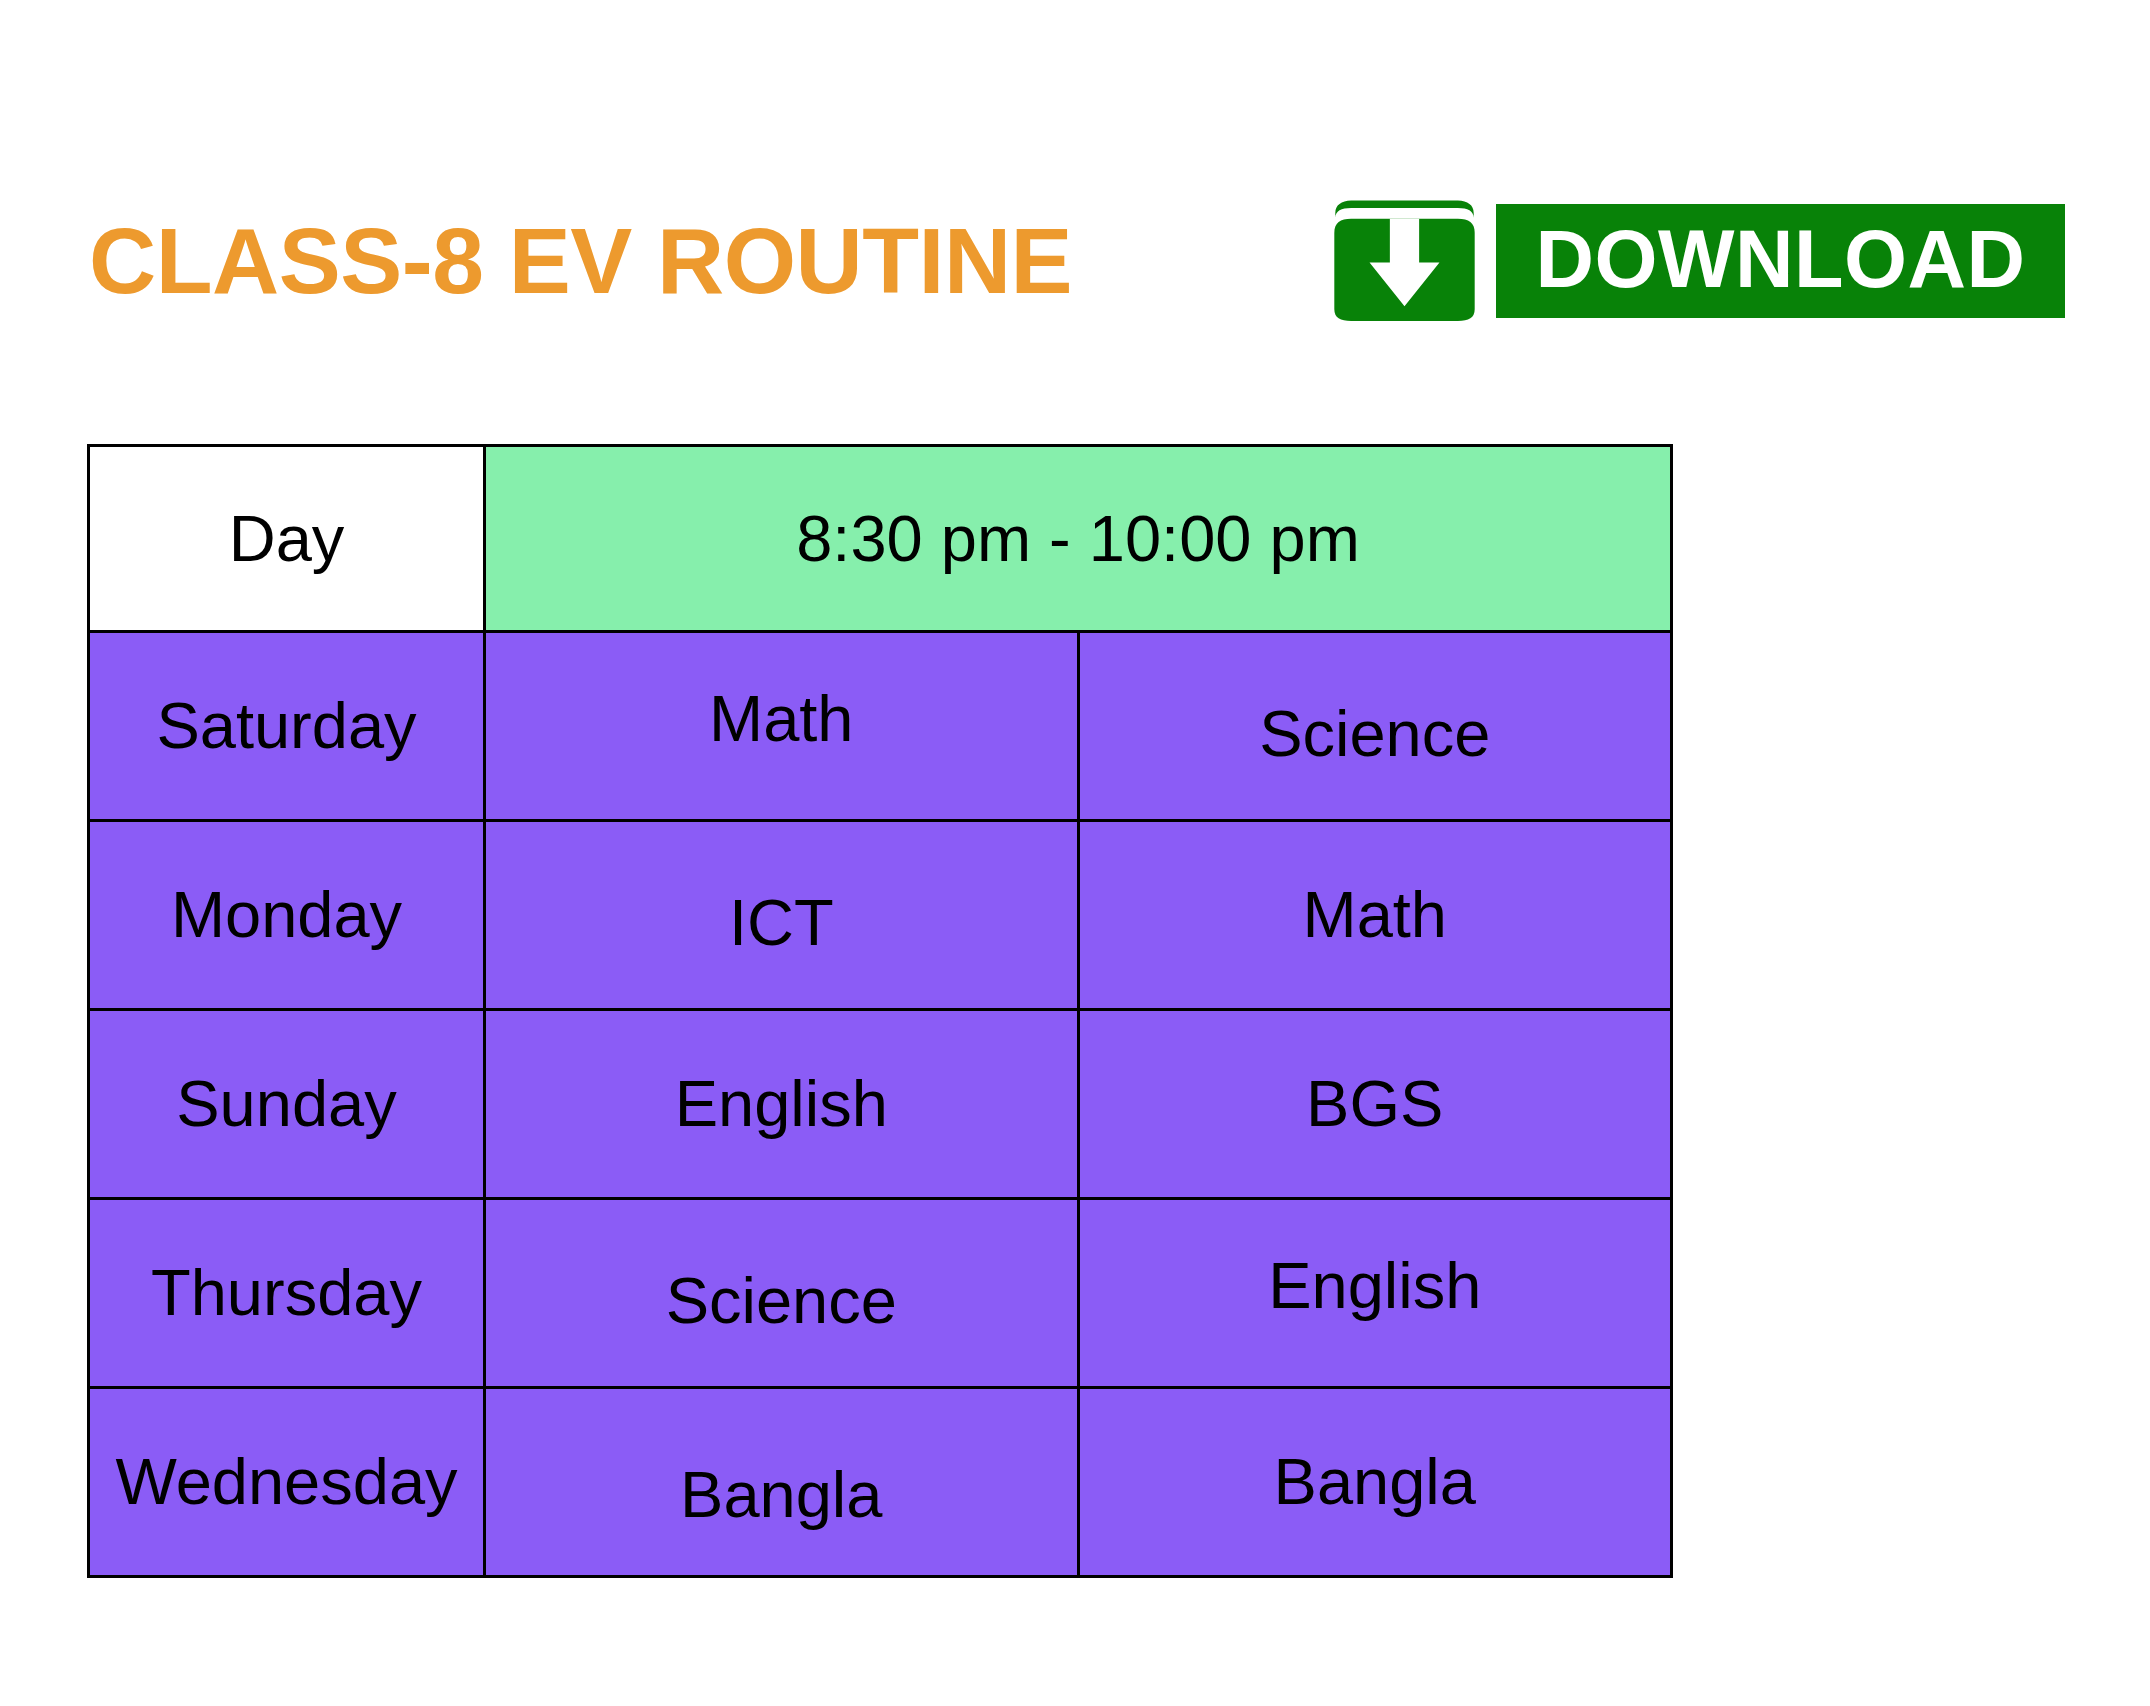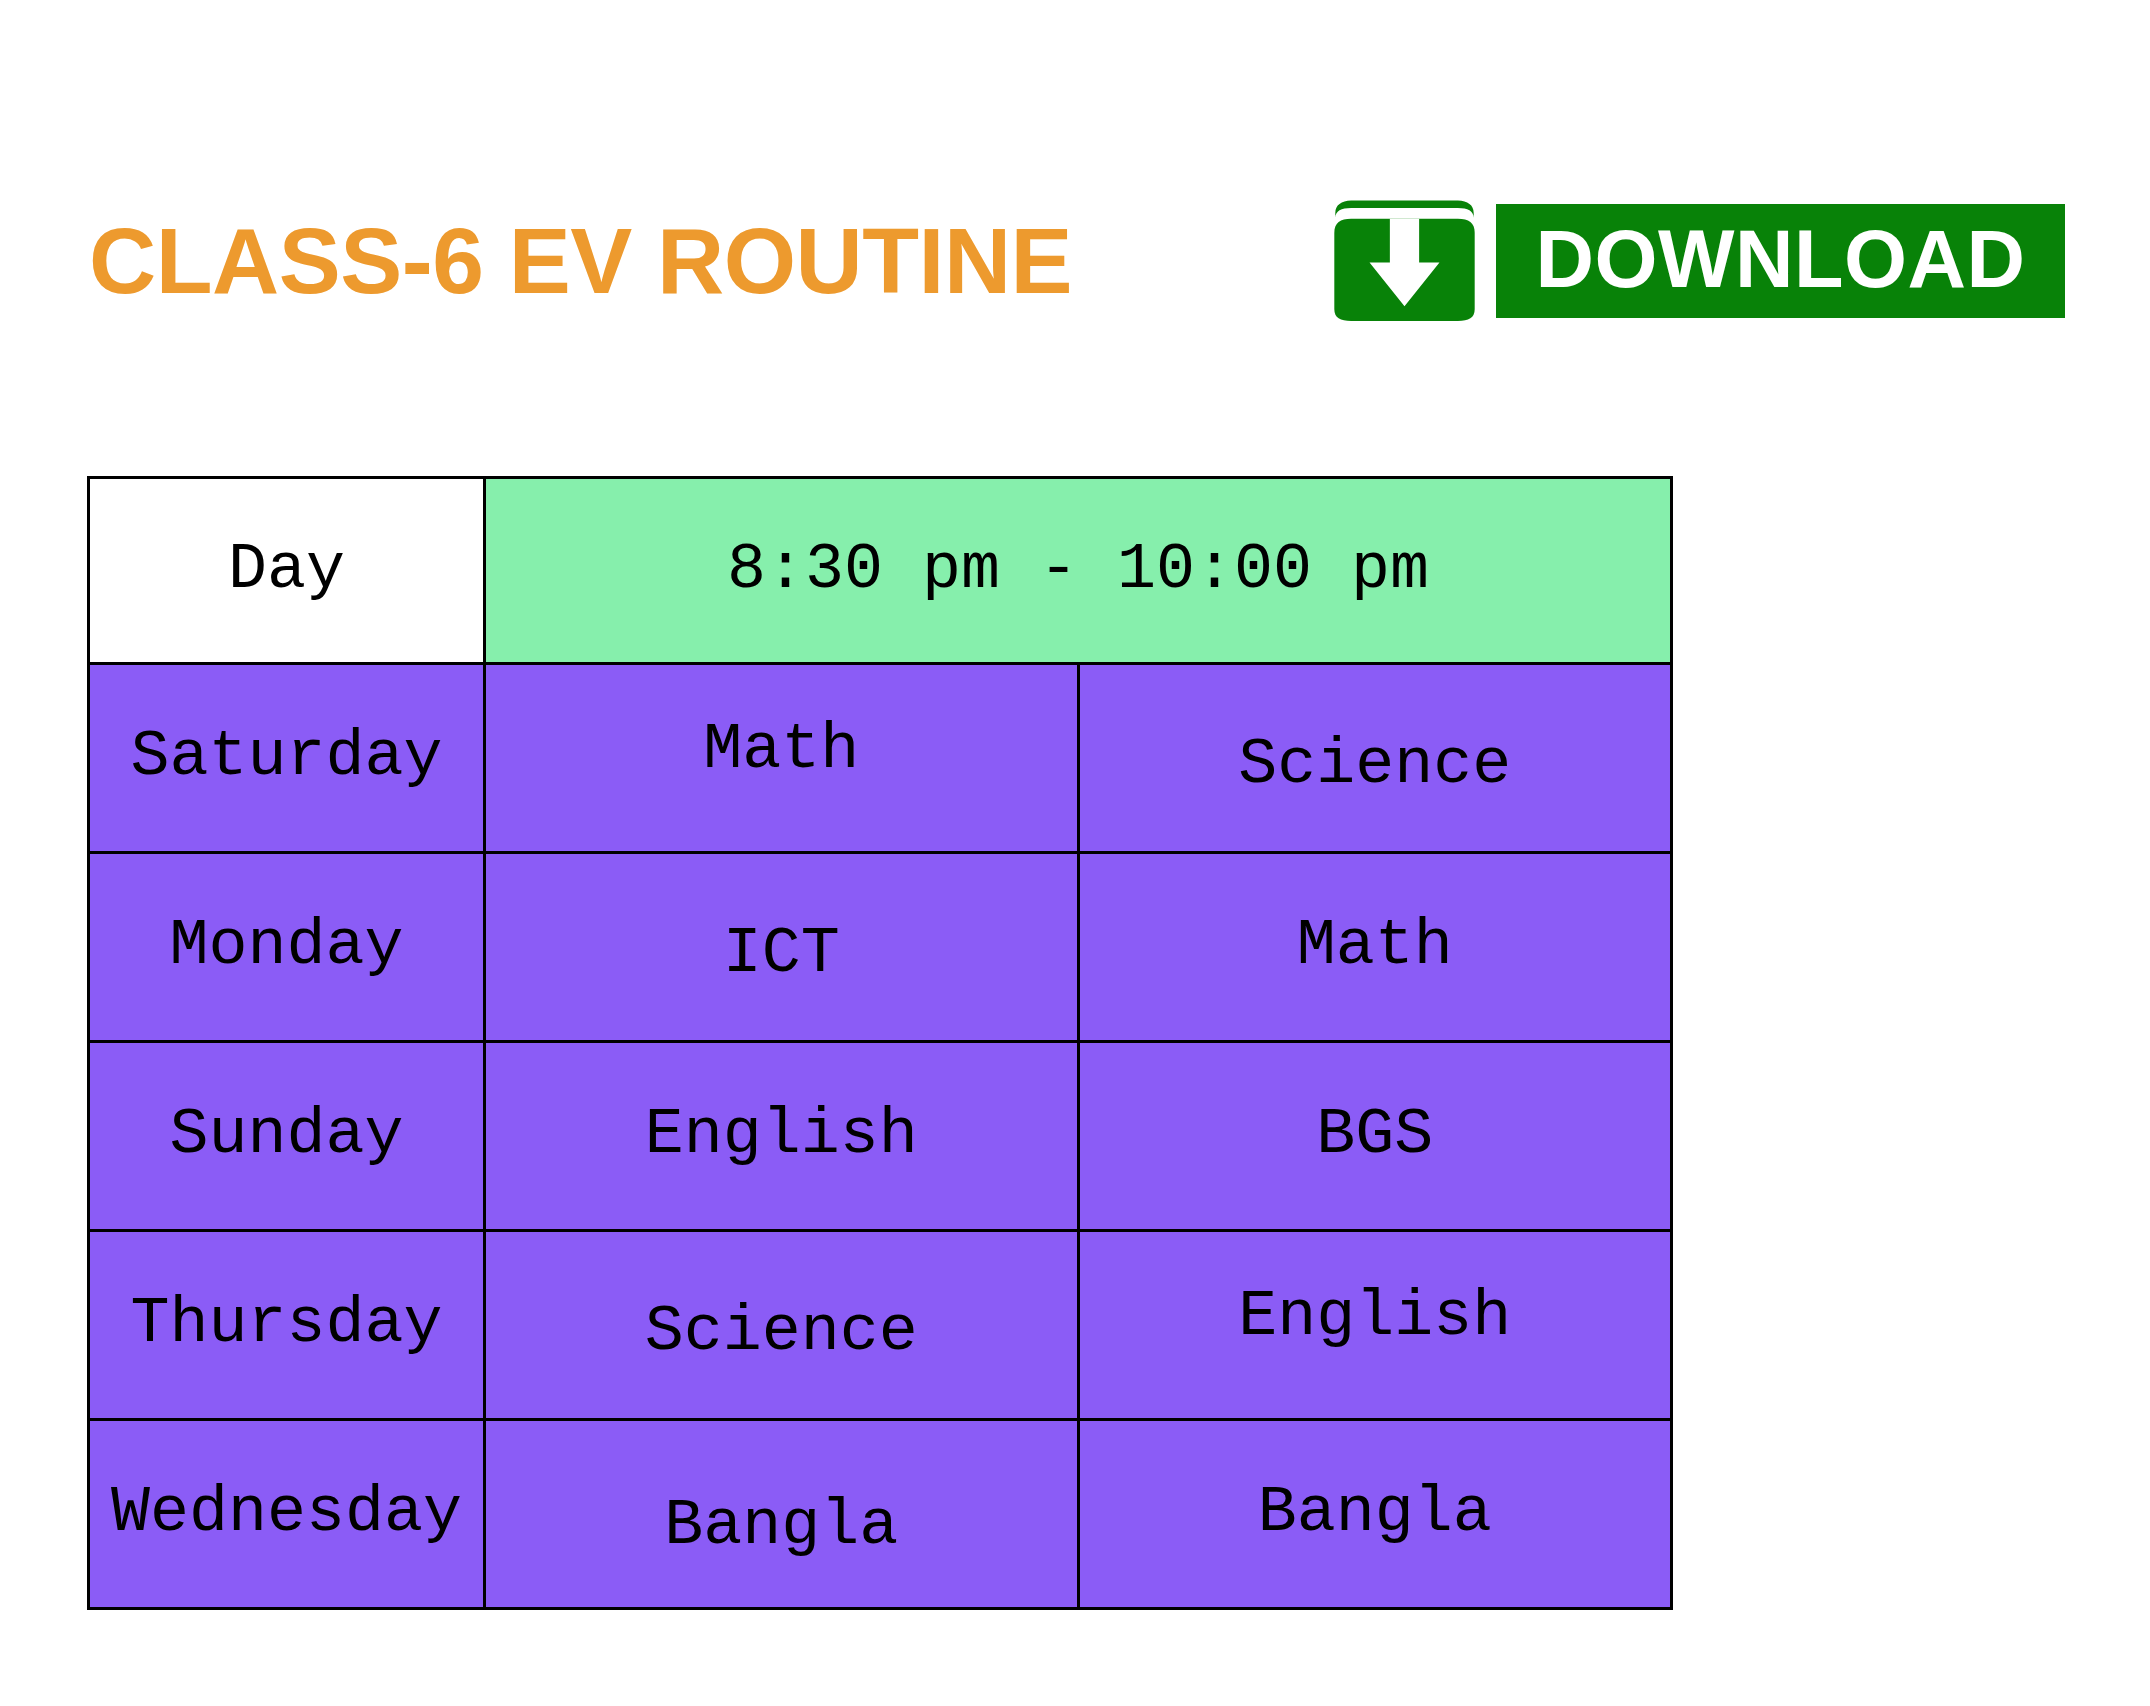--- a/index.html
+++ b/index.html
@@ -78,26 +78,25 @@
     line-height: 1;
     padding-bottom: 4px;
     box-sizing: border-box;
     border-radius: 8px;
   }
 
   
   #routine-table {
     position: absolute;
     left: 87px;
-    top: 476px;
+    top: 444px;
     width: 1586px;
     height: 1124px;
     border-collapse: collapse;
     table-layout: fixed;
-    font-family: Liberation Mono, monospace;
   }
 
   #routine-table td {
     border: 3px solid #000000;
     padding: 0;
     text-align: center;
     vertical-align: middle;
     font-size: 65px;
     font-weight: normal;
     color: #000000;
@@ -127,21 +126,21 @@
   .nudge-up    { position: relative; top: -7px; display: inline-block; }
   .nudge-down  { position: relative; top: 8px;  display: inline-block; }
   .nudge-down2 { position: relative; top: 13px;  display: inline-block; }
   .nudge-none  { display: inline-block; }
 </style>
 </head>
 <body>
 
 <div id="header-zone">
 
-  <div id="page-title">CLASS-6 EV ROUTINE</div>
+  <div id="page-title">CLASS-8 EV ROUTINE</div>
 
   <div id="download-button">
 
     <span id="download-icon">
       <svg width="147" height="125" viewBox="0 0 295 252" xmlns="http://www.w3.org/2000/svg">
 
         <path d="M8 30 C8 14 20 6 40 5 L255 5 C275 6 287 14 287 30 L287 40 C287 26 275 20 255 20 L40 20 C20 20 8 26 8 40 Z" fill="#088208"></path>
 
         <path d="M6 70 C6 50 18 42 40 42 L255 42 C277 42 289 50 289 70 L289 224 C289 242 277 248 255 248 L40 248 C18 248 6 242 6 224 Z" fill="#088208"></path>
 

